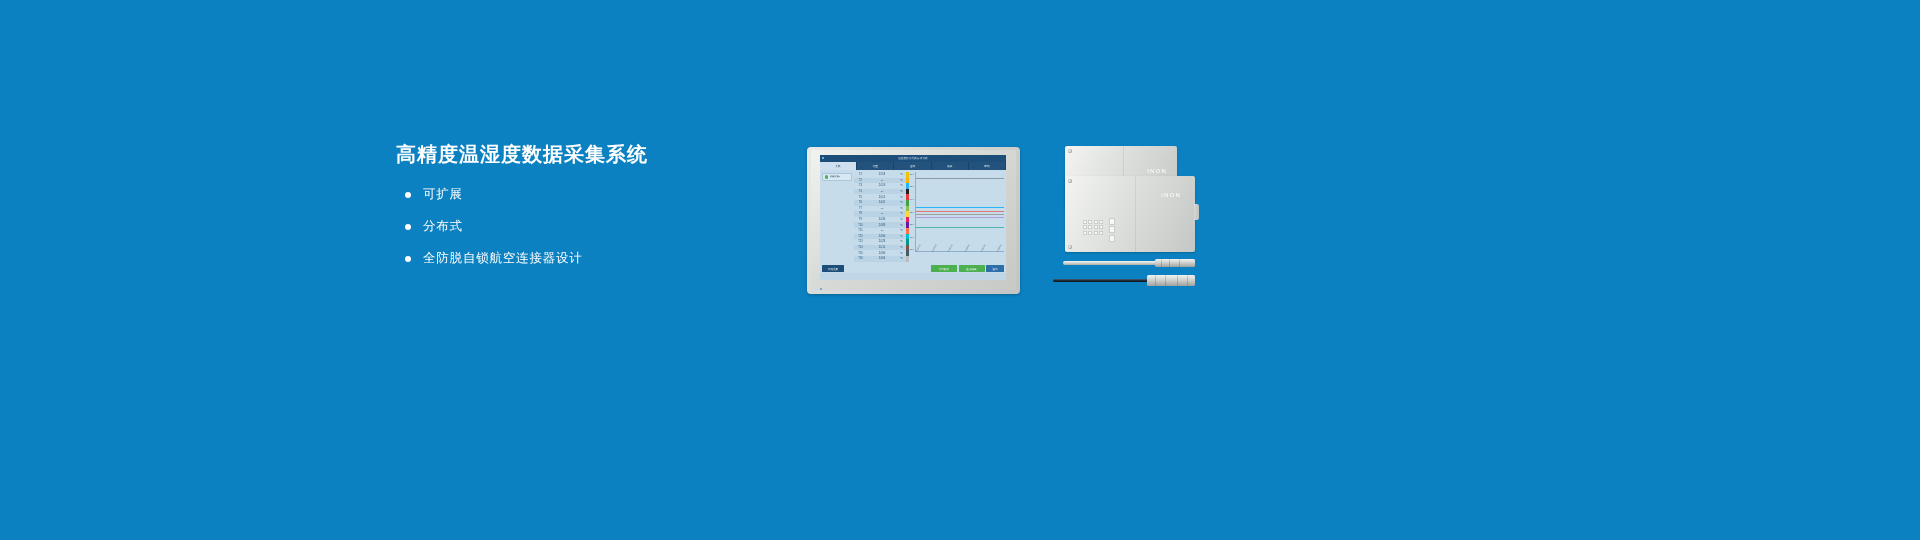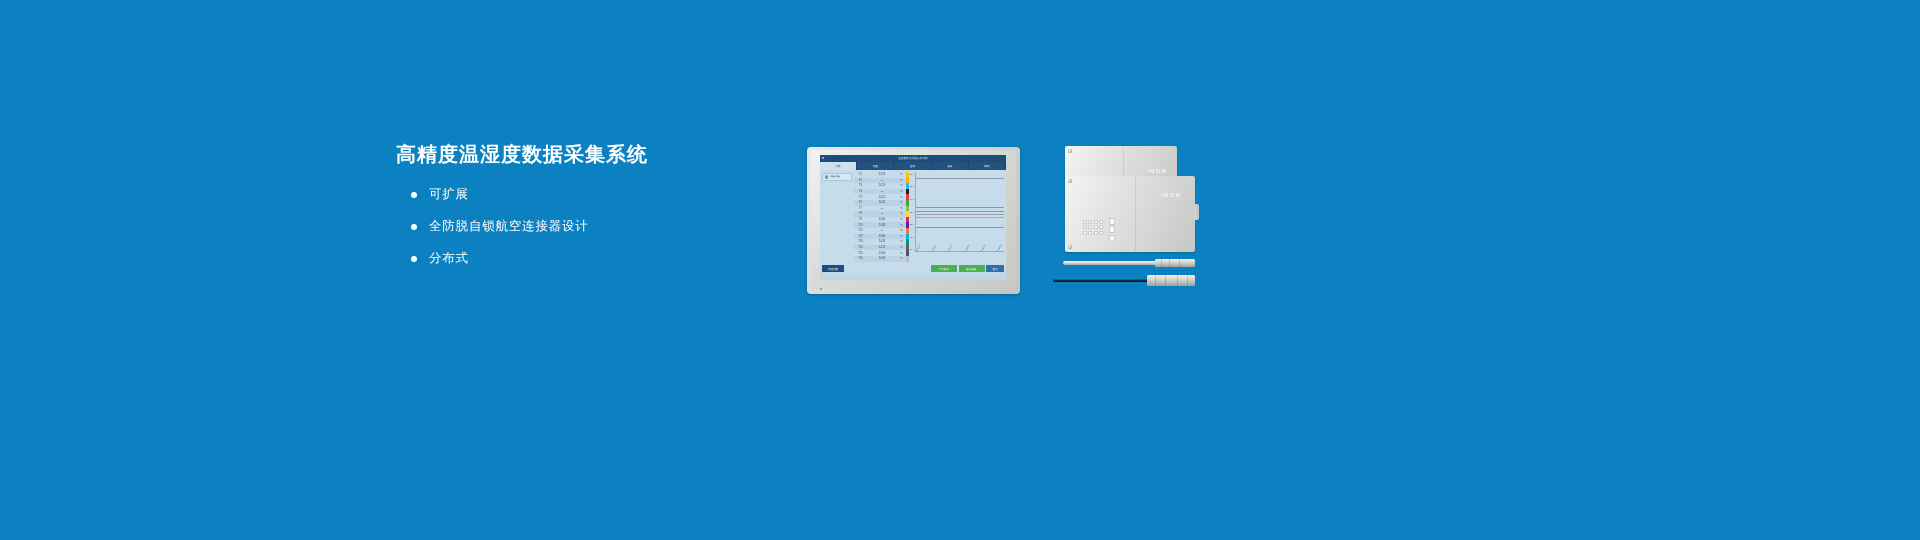--- a/index.html
+++ b/index.html
@@ -15,21 +15,21 @@
   .copy{position:absolute;left:396px;top:142px;width:400px;}
   .hero-title{
     font-size:20px;font-weight:bold;color:#ffffff;
     letter-spacing:1.0px;line-height:24px;margin:0 0 16px 0;
     white-space:nowrap;
   }
   .hero-sub{
     font-size:12.5px;color:#eaf6fd;letter-spacing:.6px;
     line-height:16px;margin:0 0 16px 0;white-space:nowrap;
   }
-  .bullets{list-style:none;margin:15px;padding:0;}
+  .bullets{list-style:none;margin:9px;padding:0;}
   .bullets li{
     display:flex;align-items:center;height:25px;margin-bottom:7px;
   }
   .dot{
     width:6px;height:6px;border-radius:50%;background:#ffffff;
     flex:0 0 auto;margin-right:12px;
   }
   .bullet-text{font-size:12.5px;color:#ffffff;letter-spacing:.8px;white-space:nowrap;}
 
   
@@ -181,25 +181,25 @@
 
   <div class="copy">
     <h1 class="hero-title">高精度温湿度数据采集系统</h1>
     <ul class="bullets">
       <li>
         <span class="dot"></span>
         <span class="bullet-text">可扩展</span>
       </li>
       <li>
         <span class="dot"></span>
-        <span class="bullet-text">全防脱自锁航空连接器设计</span>
+        <span class="bullet-text">分布式</span>
       </li>
       <li>
         <span class="dot"></span>
-        <span class="bullet-text">分布式</span>
+        <span class="bullet-text">全防脱自锁航空连接器设计</span>
       </li>
     </ul>
   </div>
 
   <div class="tablet">
     <div class="tablet-inner-bezel"></div>
 
     <div class="tablet-screen">
 
       <div class="app-title-bar">

